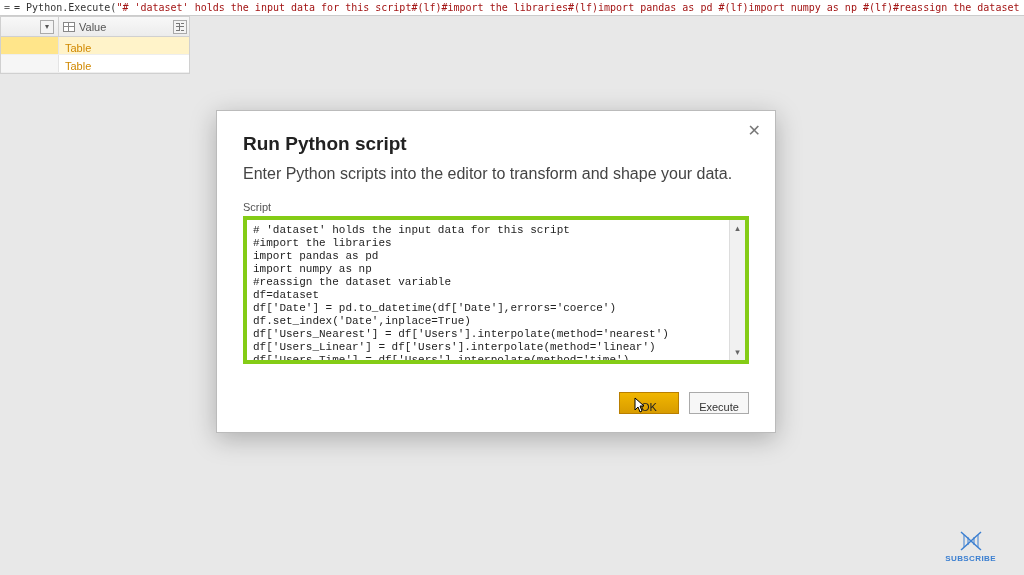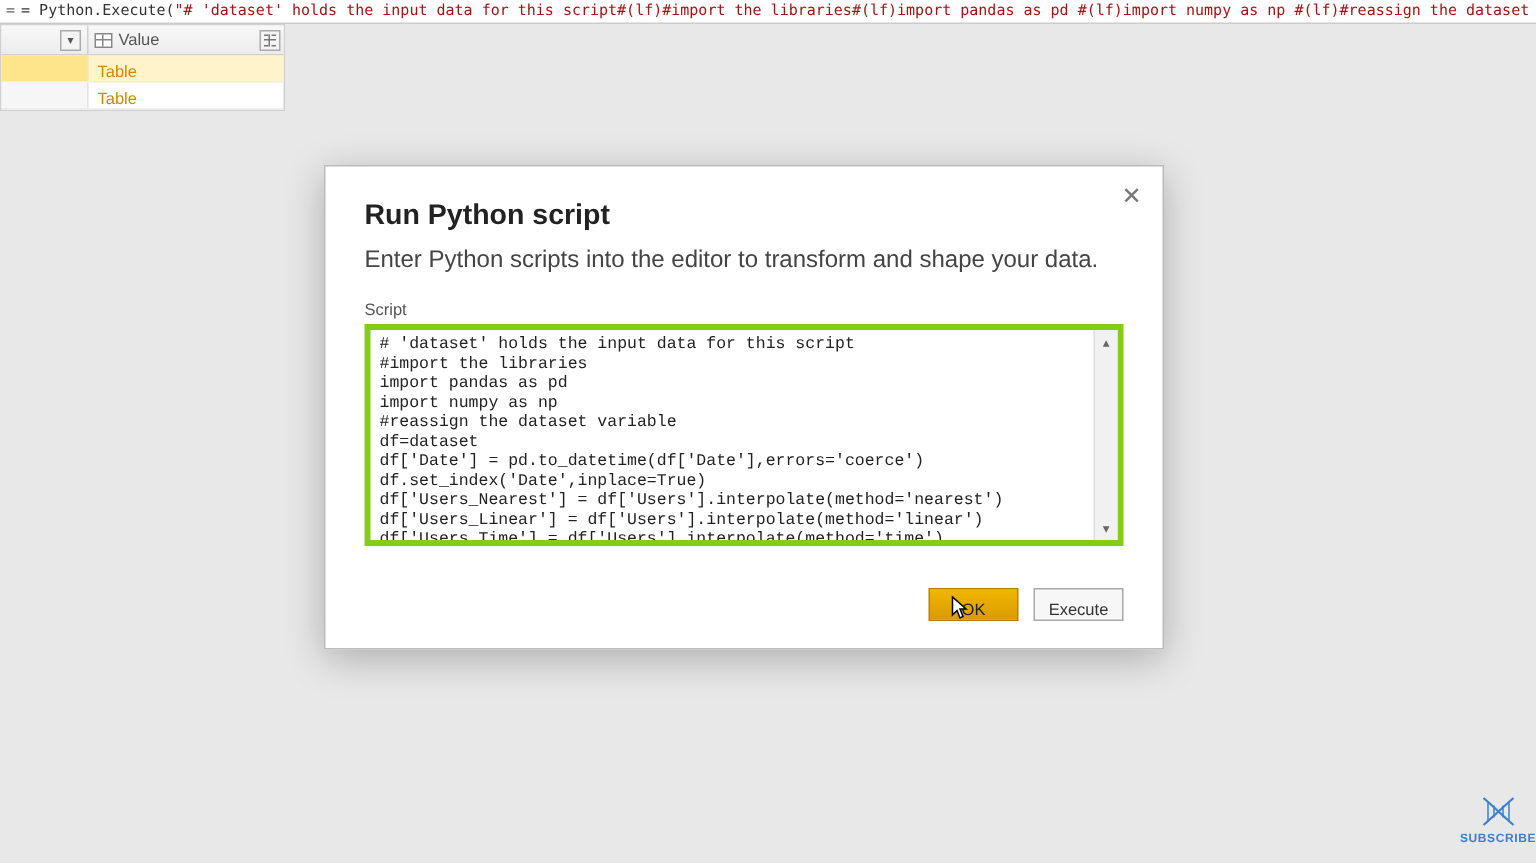--- a/index.html
+++ b/index.html
@@ -210,21 +210,21 @@
   .cursor-arrow {
     position: absolute;
     left: 14px; top: 4px;
     width: 0; height: 0;
     pointer-events: none;
   }
   .cursor-arrow svg { position: absolute; top: 0; left: 0; }
 
   .subscribe {
     position: absolute;
-    right: 0; bottom: 12px;
+    right: 28px; bottom: 12px;
     text-align: center;
     color: #3b7fd1;
     font-size: 8px;
     font-weight: 600;
     letter-spacing: .4px;
   }
   .subscribe .helix {
     width: 26px; height: 22px;
     margin: 0 auto 2px auto;
   }

